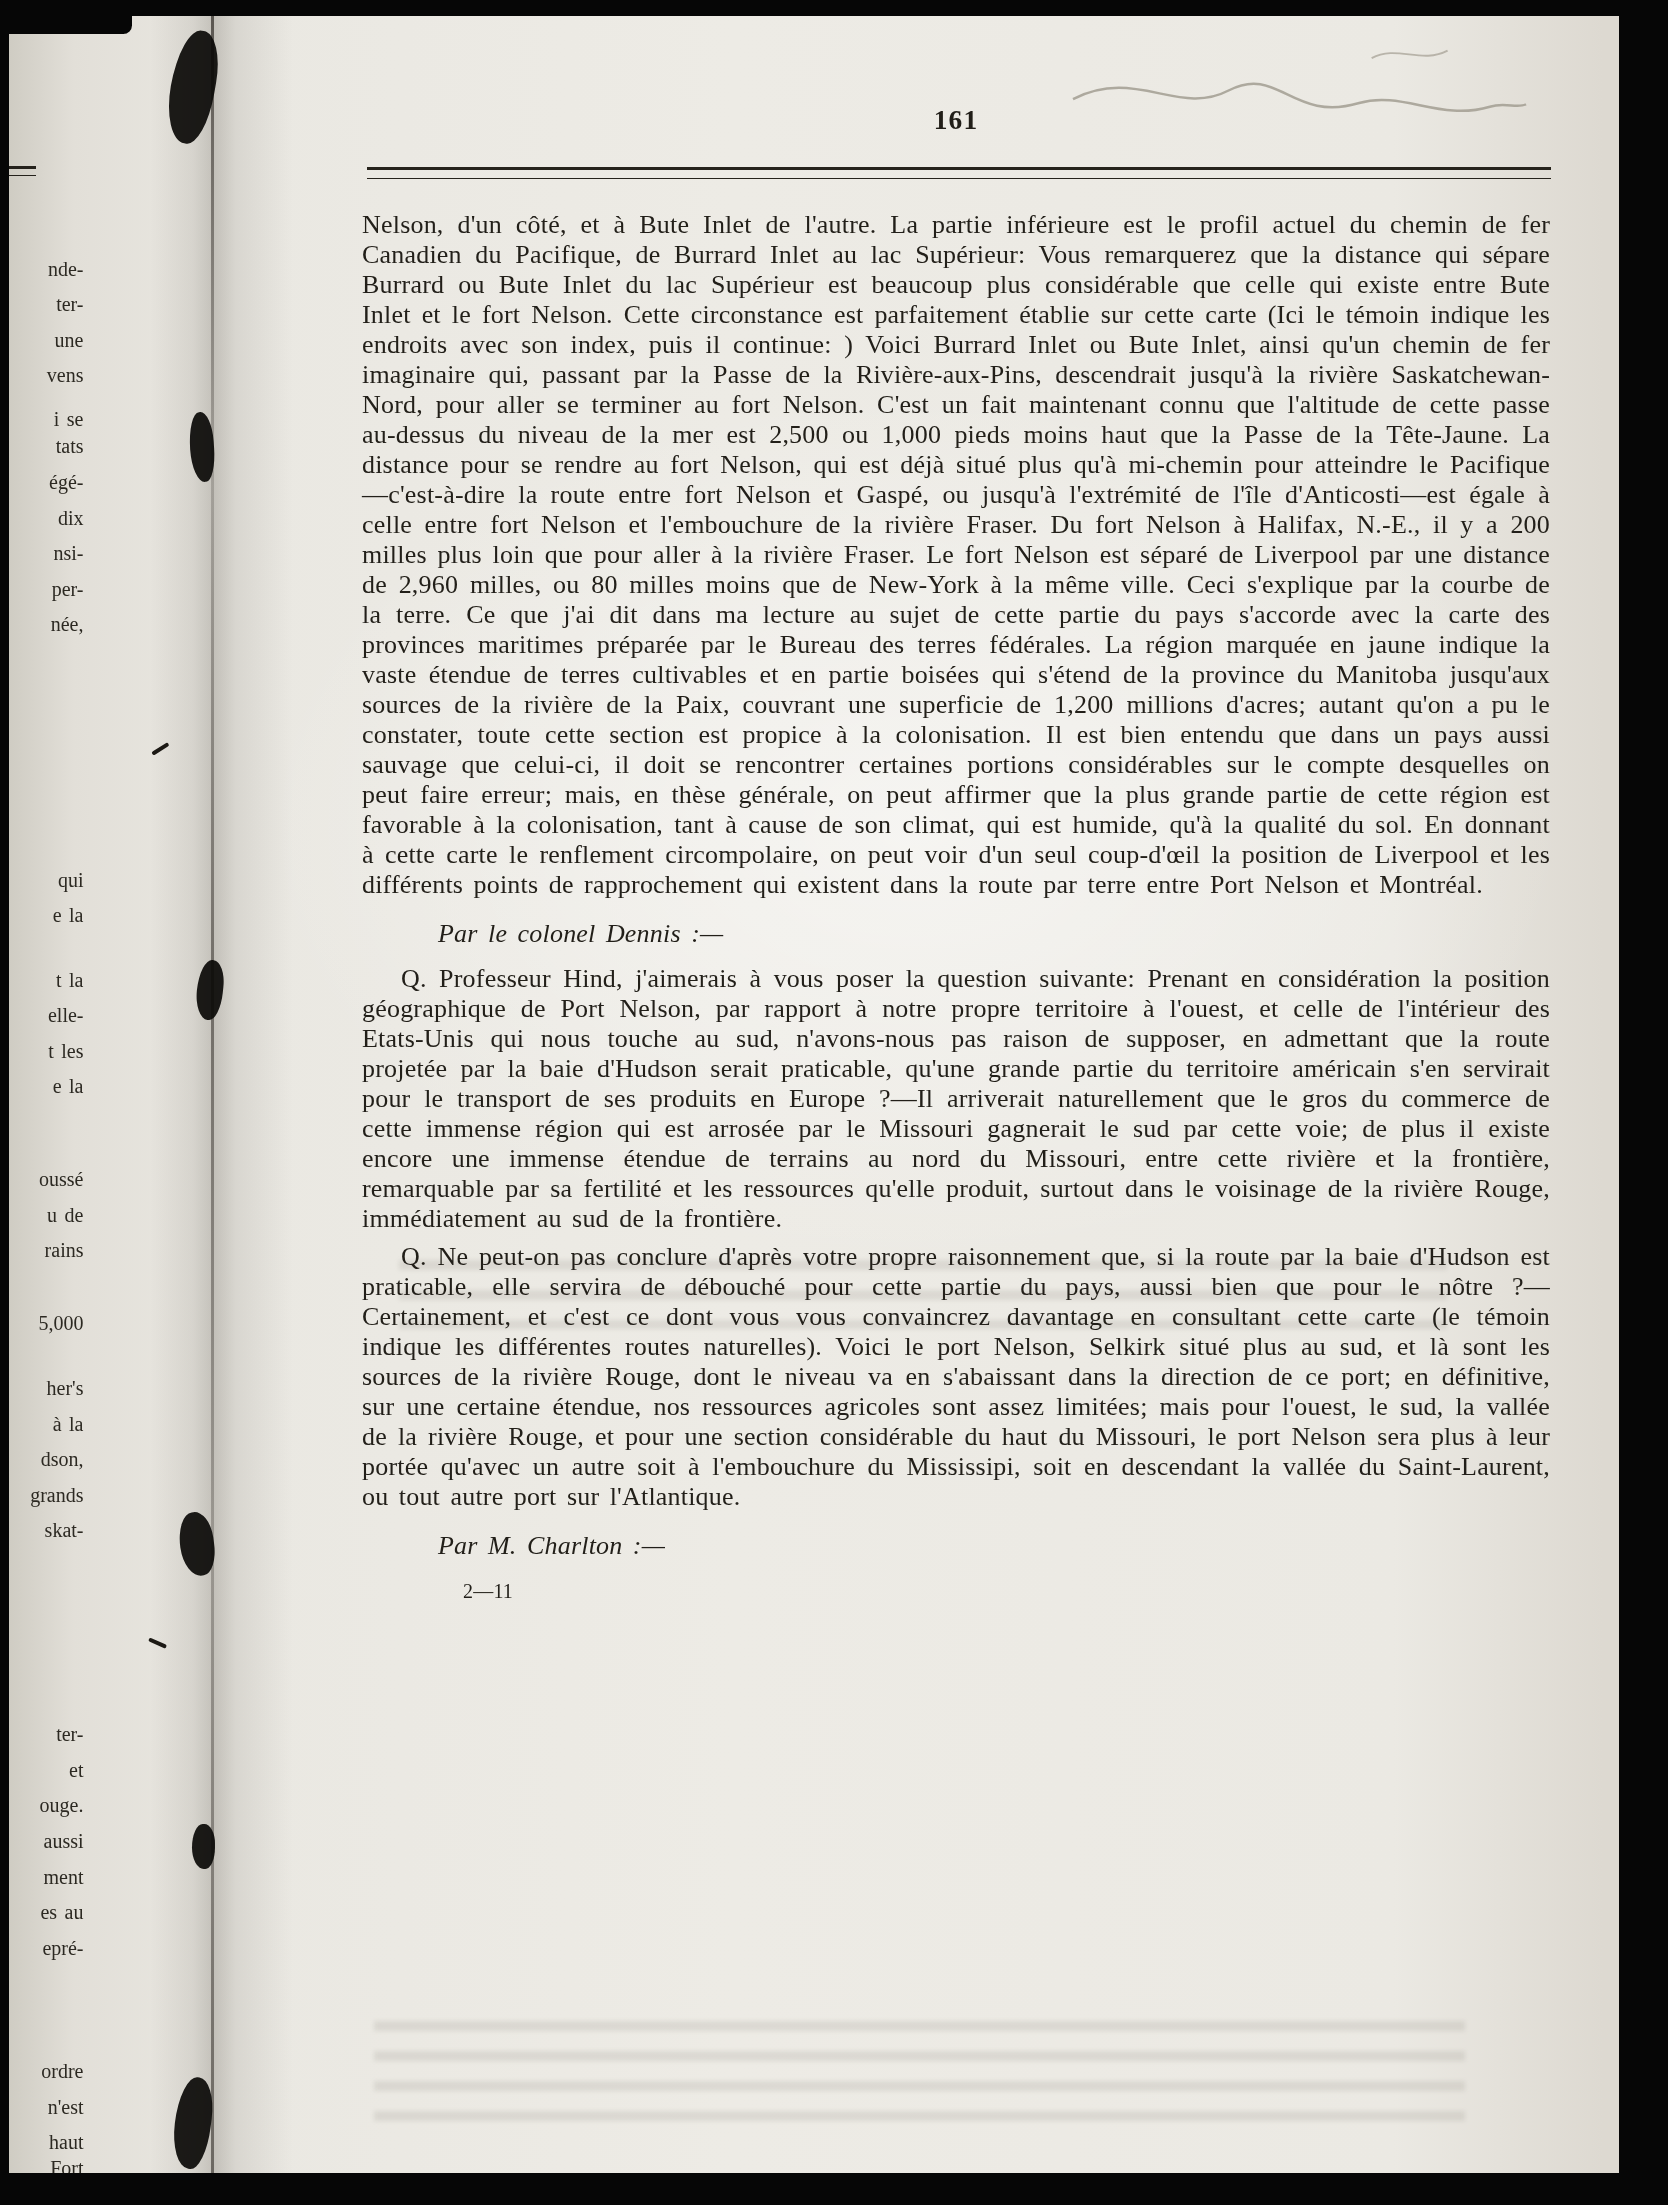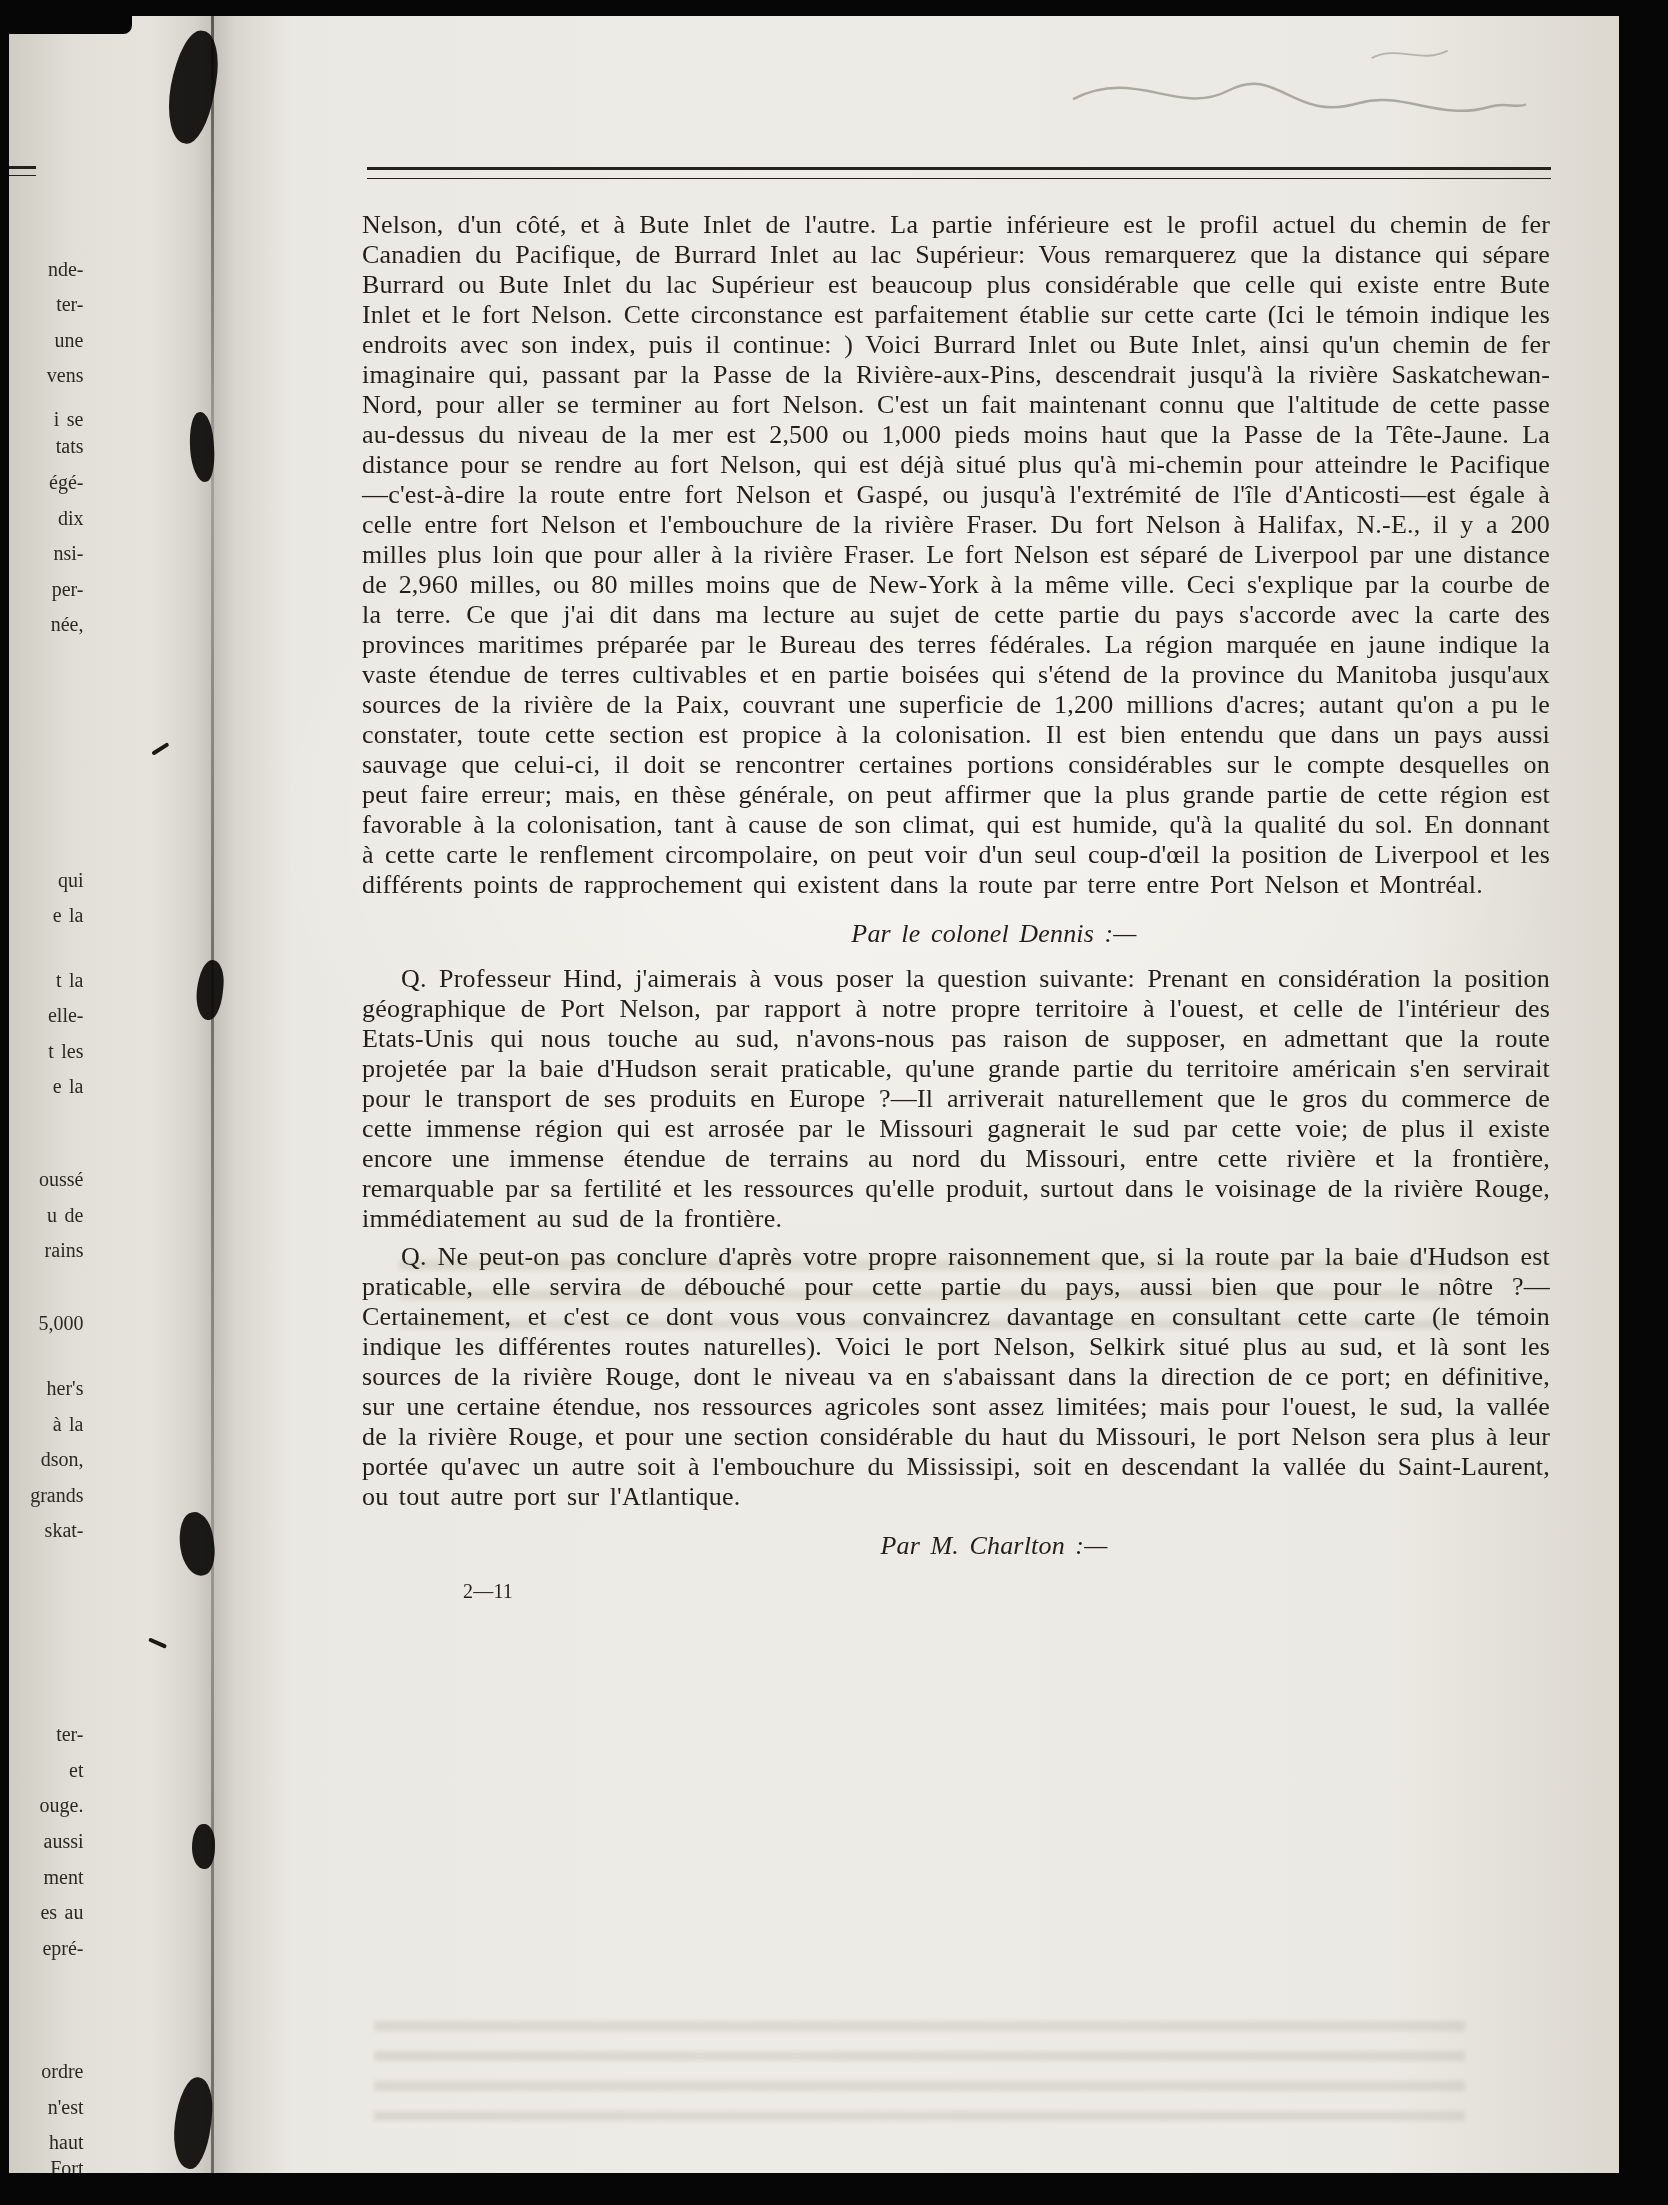--- a/index.html
+++ b/index.html
@@ -97,21 +97,21 @@
     word-spacing: 3.7px;
     letter-spacing: 0.2px;
     color: #221f19;
     z-index: 3;
   }
   .body-text p { margin: 0 0 8.7px 0; }
   .para.cont { text-indent: 0; }
   .para.q { text-indent: 39px; }
   .speaker {
     font-style: italic;
-    text-align: center;
+    text-align: left;
     margin: 18.7px 0 15px 76px !important;
   }
   .signature {
     margin: 10px 0 0 101px;
     font-size: 20px;
     color: #221f19;
   }
   
   .squiggle { position: absolute; z-index: 4; }
   .ghost {
@@ -181,20 +181,21 @@
   <div class="margin-rule-frag"></div>
 
   <div class="ghost" style="left:399px; top:1260px; width:1048px; height:69px;"></div>
   <div class="ghost" style="left:374px; top:2021px; width:1091px; height:112px;"></div>
 
   <svg class="squiggle" width="474" height="112" viewBox="0 0 760 180" style="left:1060px; top:37px;">
     <path d="M20,100 C120,48 190,128 270,86 C350,44 372,138 480,106 C550,86 610,136 690,112 C715,104 735,116 748,108" stroke="#a29d92" stroke-width="4" fill="none" opacity="0.85"></path>
     <path d="M500,34 C540,12 580,44 622,22" stroke="#aba69b" stroke-width="3" fill="none" opacity="0.8"></path>
   </svg>
 
+  <div class="page-number">161</div>
   <div class="double-rule"></div>
 
   <div class="body-text">
     <p class="para cont">Nelson, d'un côté, et à Bute Inlet de l'autre. La partie inférieure est le profil actuel du chemin de fer Canadien du Pacifique, de Burrard Inlet au lac Supérieur: Vous remarquerez que la distance qui sépare Burrard ou Bute Inlet du lac Supérieur est beaucoup plus considérable que celle qui existe entre Bute Inlet et le fort Nelson. Cette circonstance est parfaitement établie sur cette carte (Ici le témoin indique les endroits avec son index, puis il continue: ) Voici Burrard Inlet ou Bute Inlet, ainsi qu'un chemin de fer imaginaire qui, passant par la Passe de la Rivière-aux-Pins, descendrait jusqu'à la rivière Saskatchewan-Nord, pour aller se terminer au fort Nelson. C'est un fait maintenant connu que l'altitude de cette passe au-dessus du niveau de la mer est 2,500 ou 1,000 pieds moins haut que la Passe de la Tête-Jaune. La distance pour se rendre au fort Nelson, qui est déjà situé plus qu'à mi-chemin pour atteindre le Pacifique—c'est-à-dire la route entre fort Nelson et Gaspé, ou jusqu'à l'extrémité de l'île d'Anticosti—est égale à celle entre fort Nelson et l'embouchure de la rivière Fraser. Du fort Nelson à Halifax, N.-E., il y a 200 milles plus loin que pour aller à la rivière Fraser. Le fort Nelson est séparé de Liverpool par une distance de 2,960 milles, ou 80 milles moins que de New-York à la même ville. Ceci s'explique par la courbe de la terre. Ce que j'ai dit dans ma lecture au sujet de cette partie du pays s'accorde avec la carte des provinces maritimes préparée par le Bureau des terres fédérales. La région marquée en jaune indique la vaste étendue de terres cultivables et en partie boisées qui s'étend de la province du Manitoba jusqu'aux sources de la rivière de la Paix, couvrant une superficie de 1,200 millions d'acres; autant qu'on a pu le constater, toute cette section est propice à la colonisation. Il est bien entendu que dans un pays aussi sauvage que celui-ci, il doit se rencontrer certaines portions considérables sur le compte desquelles on peut faire erreur; mais, en thèse générale, on peut affirmer que la plus grande partie de cette région est favorable à la colonisation, tant à cause de son climat, qui est humide, qu'à la qualité du sol. En donnant à cette carte le renflement circompolaire, on peut voir d'un seul coup-d'œil la position de Liverpool et les différents points de rapprochement qui existent dans la route par terre entre Port Nelson et Montréal.</p>
 
     <p class="speaker">Par le colonel Dennis :—</p>
     <p class="para q">Q. Professeur Hind, j'aimerais à vous poser la question suivante: Prenant en considération la position géographique de Port Nelson, par rapport à notre propre territoire à l'ouest, et celle de l'intérieur des Etats-Unis qui nous touche au sud, n'avons-nous pas raison de supposer, en admettant que la route projetée par la baie d'Hudson serait praticable, qu'une grande partie du territoire américain s'en servirait pour le transport de ses produits en Europe ?—Il arriverait naturellement que le gros du commerce de cette immense région qui est arrosée par le Missouri gagnerait le sud par cette voie; de plus il existe encore une immense étendue de terrains au nord du Missouri, entre cette rivière et la frontière, remarquable par sa fertilité et les ressources qu'elle produit, surtout dans le voisinage de la rivière Rouge, immédiatement au sud de la frontière.</p>
     <p class="para q">Q. Ne peut-on pas conclure d'après votre propre raisonnement que, si la route par la baie d'Hudson est praticable, elle servira de débouché pour cette partie du pays, aussi bien que pour le nôtre ?—Certainement, et c'est ce dont vous vous convaincrez davantage en consultant cette carte (le témoin indique les différentes routes naturelles). Voici le port Nelson, Selkirk situé plus au sud, et là sont les sources de la rivière Rouge, dont le niveau va en s'abaissant dans la direction de ce port; en définitive, sur une certaine étendue, nos ressources agricoles sont assez limitées; mais pour l'ouest, le sud, la vallée de la rivière Rouge, et pour une section considérable du haut du Missouri, le port Nelson sera plus à leur portée qu'avec un autre soit à l'embouchure du Mississipi, soit en descendant la vallée du Saint-Laurent, ou tout autre port sur l'Atlantique.</p>
 
     <p class="speaker">Par M. Charlton :—</p>

